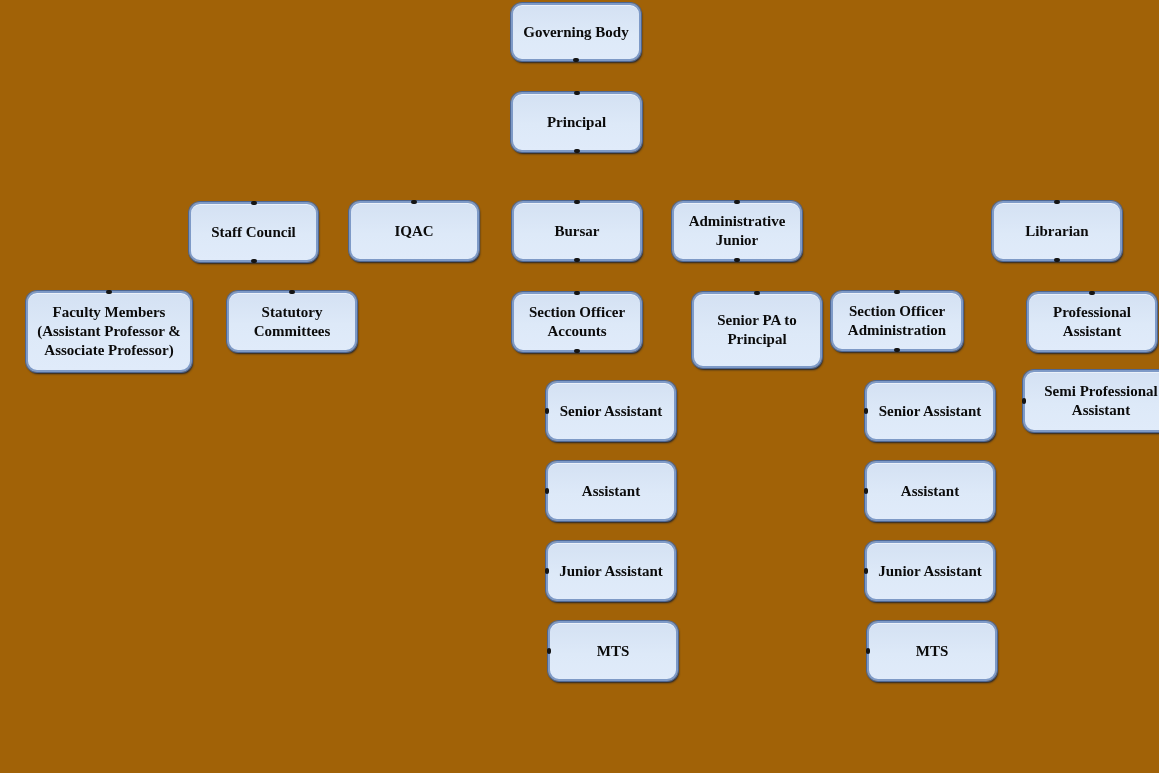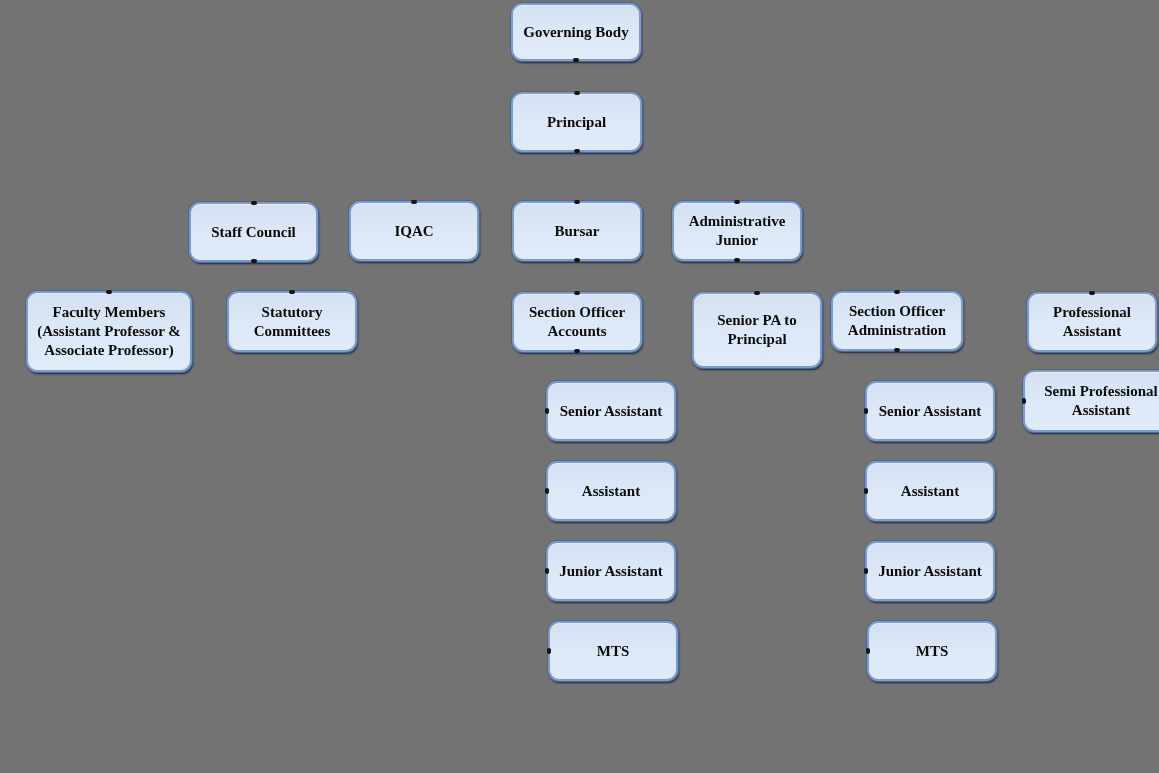--- a/index.html
+++ b/index.html
@@ -4,21 +4,21 @@
 <style>
   html, body {
     margin: 0;
     padding: 0;
     background: #000000;
   }
   .stage {
     position: relative;
     width: 1159px;
     height: 773px;
-    background: #737373;
+    background: #a16207;
     overflow: hidden;
     font-family: "Liberation Serif", "DejaVu Serif", serif;
   }
   .node {
     position: absolute;
     box-sizing: border-box;
     display: flex;
     align-items: center;
     justify-content: center;
     text-align: center;
@@ -82,20 +82,25 @@
     <span class="nub nb"></span>
   </div>
 
   <div class="node" style="left:672px;top:201px;width:130px;height:60px">
     <span class="label">Administrative
 Junior</span>
     <span class="nub nt"></span>
     <span class="nub nb"></span>
   </div>
 
+  <div class="node" style="left:992px;top:201px;width:130px;height:60px">
+    <span class="label">Librarian</span>
+    <span class="nub nt"></span>
+    <span class="nub nb"></span>
+  </div>
 
   <div class="node" style="left:26px;top:291px;width:166px;height:81px">
     <span class="label">Faculty Members
 (Assistant Professor &amp;
 Associate Professor)</span>
     <span class="nub nt"></span>
   </div>
 
   <div class="node" style="left:227px;top:291px;width:130px;height:61px">
     <span class="label">Statutory

